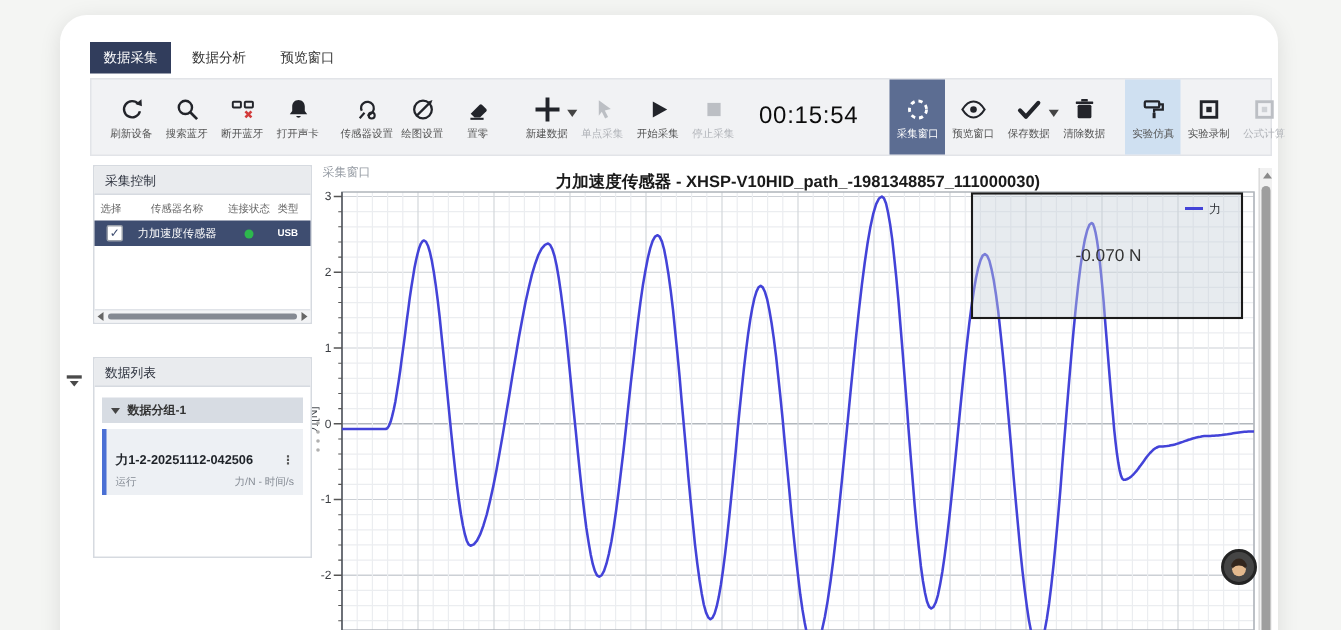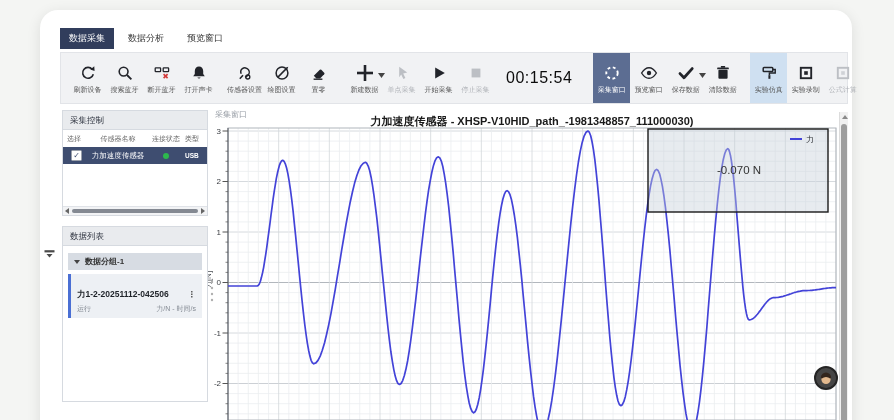--- a/index.html
+++ b/index.html
@@ -33,21 +33,21 @@
   .tb-item.active{background:#5c6d92;}
   .tb-item.active .ico{color:#fff;}
   .tb-item.active .lbl{color:#fff;}
   .tb-item.highlight{background:#cfe0f1;}
   .caret{position:absolute;right:-2px;top:20px;line-height:0;}
   .tb-gap{width:9px;flex:0 0 auto;}
   .timer{font-size:16px;font-weight:normal;color:#0c0c0c;margin:0 12px;flex:0 0 auto;letter-spacing:.5px;}
   
   .panel{position:absolute;left:62px;background:#fff;border:1px solid #d6dae0;box-sizing:border-box;z-index:4;}
   #collect-panel{top:110px;width:146px;height:106px;}
-  #data-panel{top:226px;width:146px;height:176px;overflow:hidden;}
+  #data-panel{top:238px;width:146px;height:134px;overflow:hidden;}
   .panel-header{background:#e9ebee;border-bottom:1px solid #d6dae0;font-size:8.5px;color:#2f3440;
     padding:4px 7px;line-height:1.2;}
   .thead{display:flex;align-items:center;font-size:7px;color:#666;padding:4px 4px 3px;}
   .col-sel{width:22px;}
   .col-name{width:58px;text-align:center;}
   .col-status{width:38px;text-align:center;}
   .col-type{width:18px;}
   .sensor-row{display:flex;align-items:center;background:#3e4d70;color:#fff;font-size:7.5px;
     height:17px;padding:0 4px;}
   .cb{width:9px;height:9px;background:#fff;border:1px solid #9aa0aa;border-radius:1.5px;

